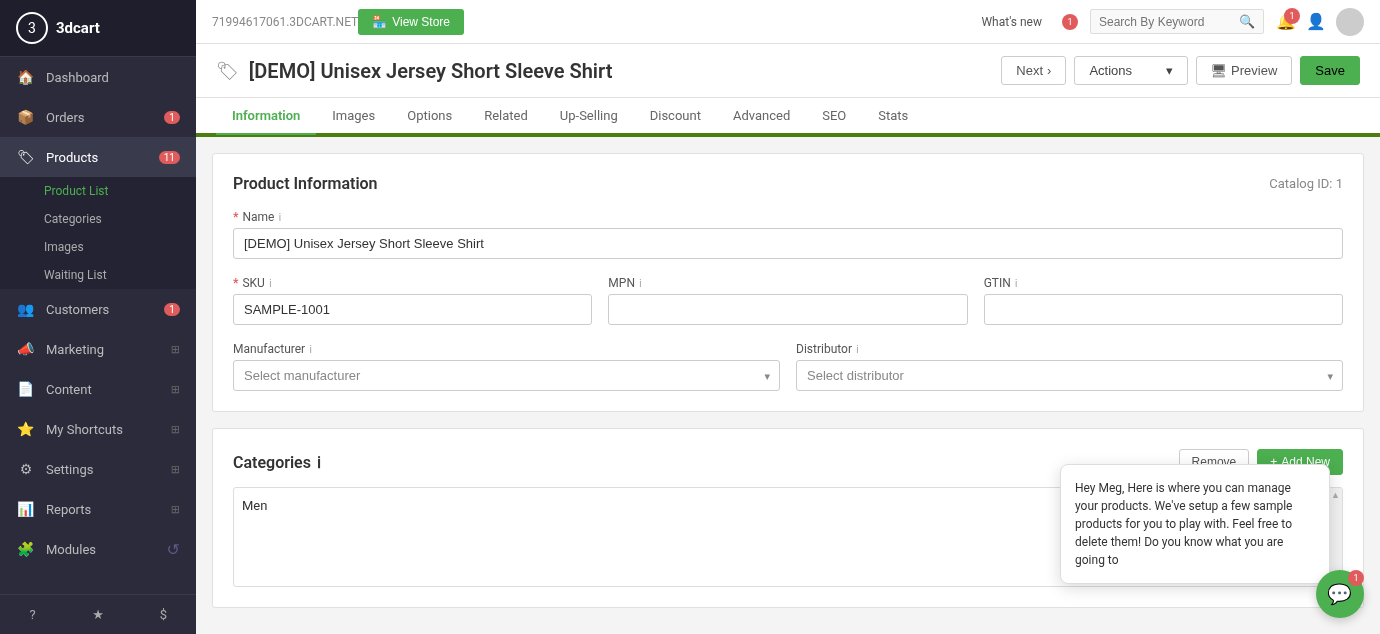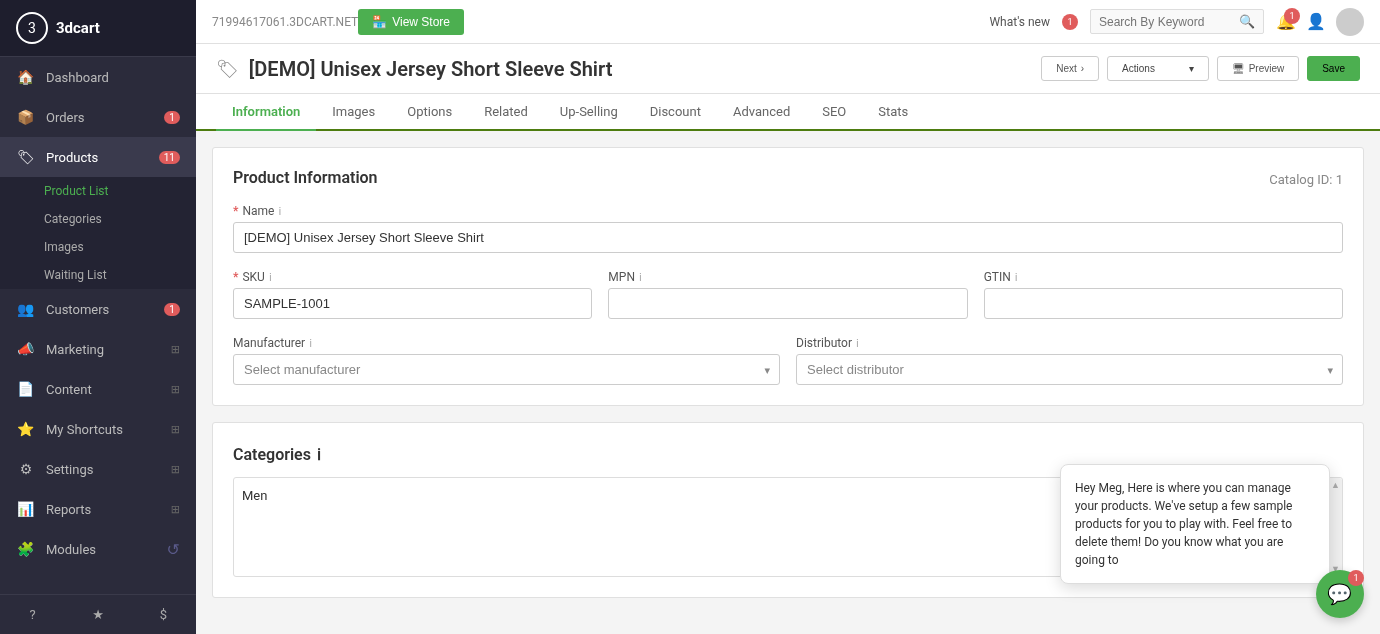--- a/index.html
+++ b/index.html
@@ -22,50 +22,50 @@
     .sidebar-sub-item.active { color: #4caf50; }
     .sidebar-bottom { margin-top: auto; display: flex; border-top: 1px solid #3a3a4a; }
     .sidebar-bottom-item { flex: 1; display: flex; align-items: center; justify-content: center; padding: 12px; color: #aaa; cursor: pointer; }
 
     
     .main { flex: 1; display: flex; flex-direction: column; overflow: hidden; }
     .topbar { background: #fff; border-bottom: 1px solid #e0e0e0; display: flex; align-items: center; padding: 0 16px; height: 44px; min-height: 44px; }
     .topbar-url { color: #888; font-size: 12px; margin-right: auto; }
     .topbar-view-store { background: #4caf50; color: #fff; border: none; border-radius: 3px; padding: 6px 14px; font-size: 12px; cursor: pointer; display: flex; align-items: center; gap: 5px; margin-right: 16px; }
     .topbar-spacer { flex: 1; }
-    .topbar-whats-new { color: #555; font-size: 12px; cursor: pointer; display: flex; align-items: center; gap: 12px; margin-right: 12px; }
+    .topbar-whats-new { color: #555; font-size: 12px; cursor: pointer; display: flex; align-items: center; gap: 20px; margin-right: 12px; }
     .topbar-badge-red { background: #e05c5c; color: #fff; border-radius: 50%; width: 16px; height: 16px; font-size: 9px; display: flex; align-items: center; justify-content: center; }
     .topbar-search { display: flex; align-items: center; border: 1px solid #ddd; border-radius: 2px; padding: 4px 8px; background: #f9f9f9; margin-right: 12px; }
     .topbar-search input { border: none; background: transparent; outline: none; font-size: 12px; width: 140px; color: #555; }
     .topbar-search-icon { color: #888; font-size: 13px; }
     .topbar-icons { display: flex; align-items: center; gap: 10px; }
     .topbar-icon-btn { position: relative; cursor: pointer; color: #555; font-size: 16px; }
     .topbar-avatar { width: 28px; height: 28px; background: #ccc; border-radius: 50%; }
 
     
     .content { flex: 1; overflow-y: auto; background: #f4f4f4; }
     .content-header { background: #fff; padding: 12px 20px; display: flex; align-items: center; justify-content: space-between; border-bottom: 1px solid #e0e0e0; }
     .content-title-row { display: flex; align-items: center; gap: 10px; }
     .tag-icon { color: #888; font-size: 18px; }
     .content-title { font-size: 20px; font-weight: 600; color: #333; }
     .content-header-actions { display: flex; align-items: center; gap: 8px; }
-    .btn { padding: 6px 14px; border-radius: 3px; font-size: 10px; cursor: pointer; border: 1px solid #ccc; background: #fff; color: #444; display: flex; align-items: center; gap: 4px; }
+    .btn { padding: 6px 14px; border-radius: 3px; font-size: 13px; cursor: pointer; border: 1px solid #ccc; background: #fff; color: #444; display: flex; align-items: center; gap: 4px; }
     .btn-default { background: #fff; color: #555; }
     .btn-preview { background: #fff; color: #555; }
     .btn-save { background: #4caf50; color: #000000; border-color: #4caf50; }
     .btn-actions { position: relative; gap: 34px; }
 
     
-    .tabs { background: #fff; border-bottom: 2px solid #4d7c0f; display: flex; padding: 0 20px; }
+    .tabs { background: #fff; border-bottom: 4px solid #4d7c0f; display: flex; padding: 0 20px; }
     .tab { padding: 10px 16px; cursor: pointer; color: #666; font-size: 13px; border-bottom: 2px solid transparent; margin-bottom: -2px; }
     .tab.active { color: #4caf50; border-bottom: 2px solid #4caf50; font-weight: 600; }
 
     
     .form-section { background: #fff; margin: 16px; padding: 20px; border-radius: 3px; border: 1px solid #e0e0e0; }
-    .section-header { display: flex; align-items: flex-end; justify-content: space-between; margin-bottom: 16px; gap: 40px; }
+    .section-header { display: flex; align-items: center; justify-content: space-between; margin-bottom: 16px; gap: 40px; }
     .section-title { font-size: 16px; font-weight: 600; color: #333; }
     .catalog-id { color: #888; font-size: 13px; }
 
     .form-group { margin-bottom: 16px; }
     .form-label { font-size: 12px; color: #555; margin-bottom: 4px; display: flex; align-items: center; gap: 4px; }
     .form-label .required { color: #e05c5c; font-weight: bold; }
     .form-label .info-icon { color: #aaa; font-size: 11px; cursor: pointer; }
     .form-control { width: 100%; border: 1px solid #ccc; border-radius: 3px; padding: 7px 10px; font-size: 13px; color: #333; outline: none; }
     .form-row { display: flex; gap: 16px; }
     .form-col { flex: 1; }
@@ -332,20 +332,29 @@
         </div>
       </div>
     </div>
 
     <div class="categories-section">
       <div class="categories-header">
         <div class="categories-title">
           <span>Categories</span>
           <span class="info-icon">ℹ</span>
         </div>
+        <div class="categories-actions">
+          <button class="btn-remove">
+            <span>Remove</span>
+          </button>
+          <button class="btn-add">
+            <span>+</span>
+            <span>Add New</span>
+          </button>
+        </div>
       </div>
       <div class="categories-list">
         <div class="categories-item">Men</div>
         <div class="categories-scroll">
           <div class="scroll-up">▲</div>
           <div class="scroll-down">▼</div>
         </div>
       </div>
     </div>
 

